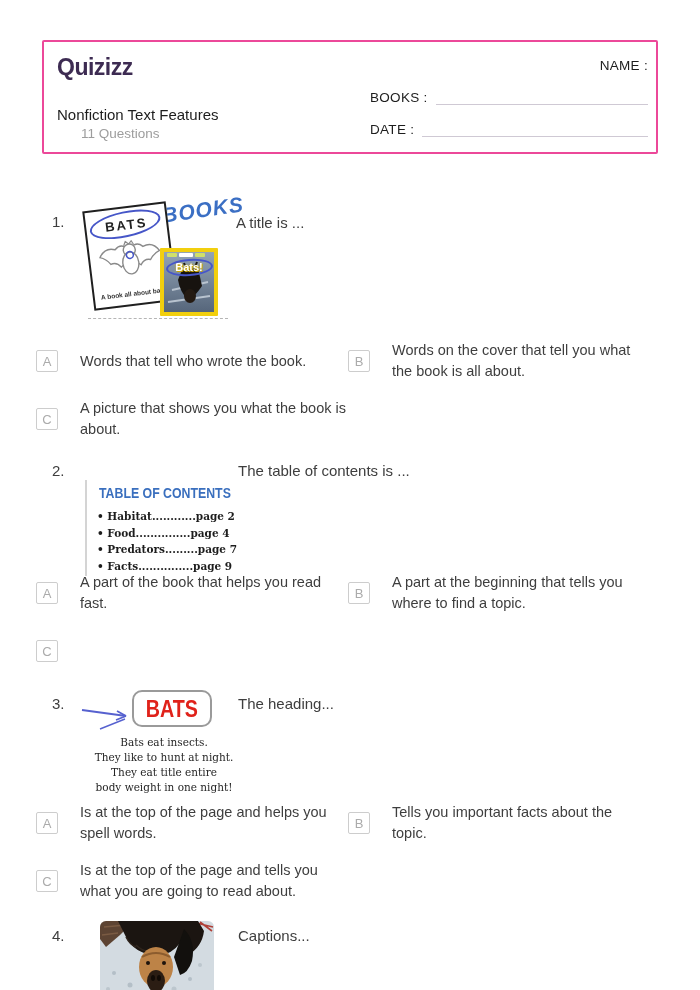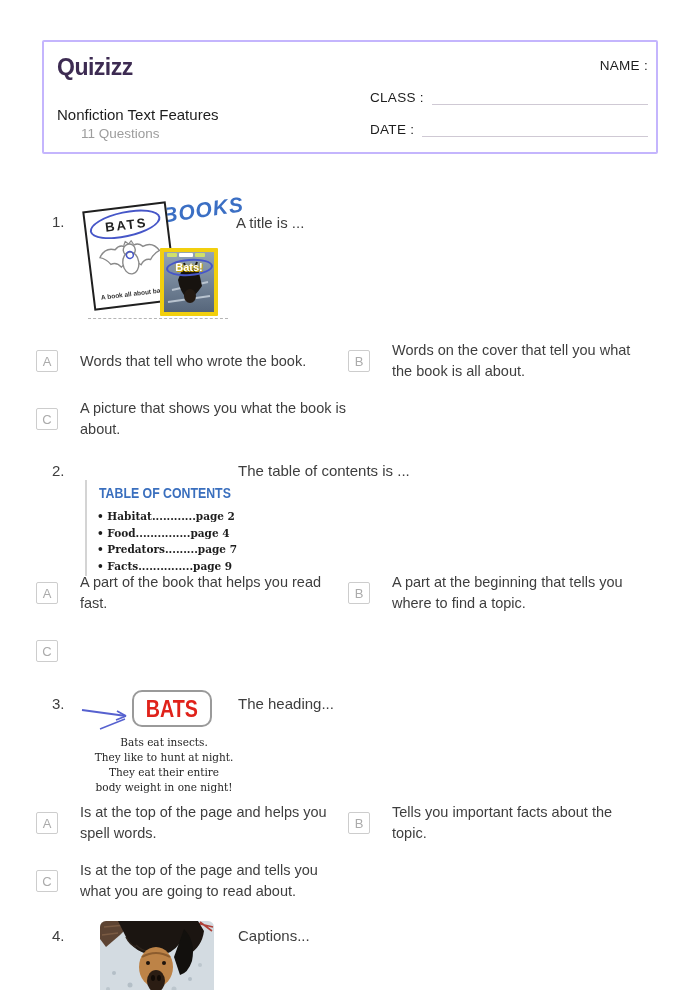--- a/index.html
+++ b/index.html
@@ -5,21 +5,21 @@
   * { margin:0; padding:0; box-sizing:border-box; }
   body { background:#fff; }
   .page {
     position:relative; width:700px; height:990px; overflow:hidden;
     background:#ffffff; font-family:"Liberation Sans", sans-serif;
   }
 
   
   .hdr-box {
     position:absolute; left:42px; top:40px; width:616px; height:114px;
-    border:2px solid #c4b5fd; border-radius:2px; background:#fff;
+    border:2px solid #ec4899; border-radius:2px; background:#fff;
   }
   .logo {
     position:absolute; left:13px; top:12px;
     font-size:23px; font-weight:bold; color:#3d2b52; letter-spacing:-0.5px;
   }
   .hdr-title { position:absolute; left:13px; top:64px; font-size:15px; color:#1d1d1d; }
   .hdr-sub   { position:absolute; left:13px; top:84px; font-size:13.5px; color:#9d9d9d;margin-left:24px; }
   .frow {
     position:absolute; left:326px; width:278px; display:flex; align-items:flex-end;
     font-size:13.5px; color:#1d1d1d; letter-spacing:0.3px;
@@ -127,21 +127,21 @@
   <div class="hdr-box">
     <div class="logo">Quizizz</div>
     <div class="hdr-title">Nonfiction Text Features</div>
     <div class="hdr-sub">11 Questions</div>
 
     <div class="frow" style="top:16px;flex-direction:column;">
       <span>NAME :</span>
       <span class="fline"></span>
     </div>
     <div class="frow" style="top:46px;">
-      <span>CLASS :</span>
+      <span>BOOKS :</span>
       <span class="fline"></span>
     </div>
     <div class="frow" style="top:78px;">
       <span>DATE  :</span>
       <span class="fline"></span>
     </div>
   </div>
 
   <div class="q-num" style="left:52px; top:213px;">1.</div>
 
@@ -231,21 +231,21 @@
       <path d="M2,12 L46,18" stroke="#5661cf" stroke-width="1.8" fill="none"></path>
       <path d="M46,18 l-9,-5 M46,18 l-10,4" stroke="#5661cf" stroke-width="1.8" fill="none"></path>
       <path d="M20,31 L45,21" stroke="#5661cf" stroke-width="1.5" fill="none"></path>
     </svg>
     <div class="f3-box">
       <div class="f3-bats">BATS</div>
     </div>
     <div class="f3-lines">
       <div>Bats eat insects.</div>
       <div>They like to hunt at night.</div>
-      <div>They eat their entire</div>
+      <div>They eat title entire</div>
       <div>body weight in one night!</div>
     </div>
   </div>
 
   <div class="q-prompt" style="left:238px; top:695px;">The heading...</div>
 
   <div class="opt col-a" style="top:798px;">
     <div class="opt-letter">A</div>
     <div class="opt-text">Is at the top of the page and helps you spell words.</div>
   </div>

